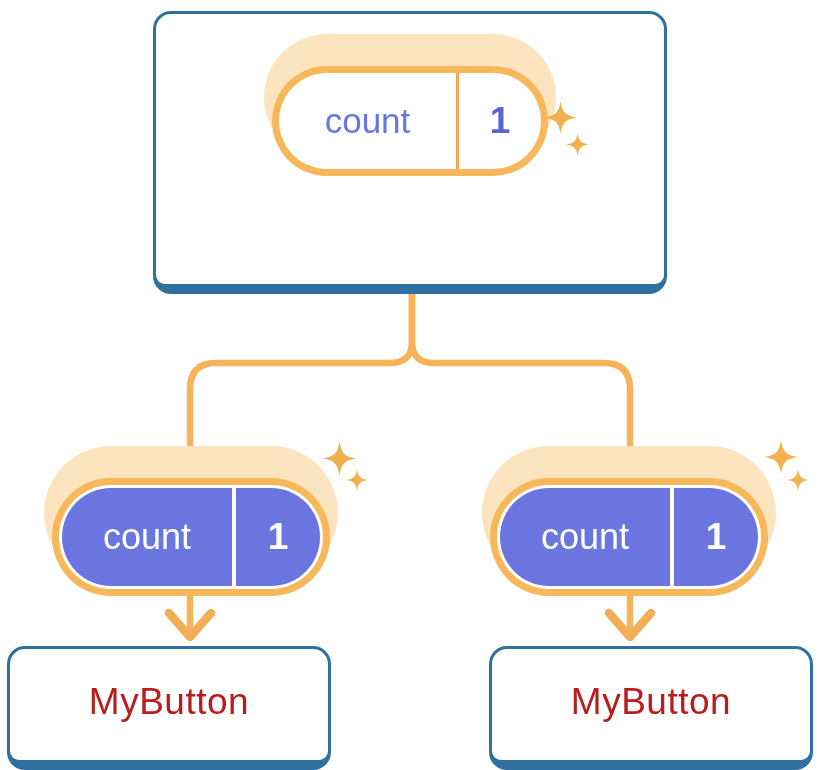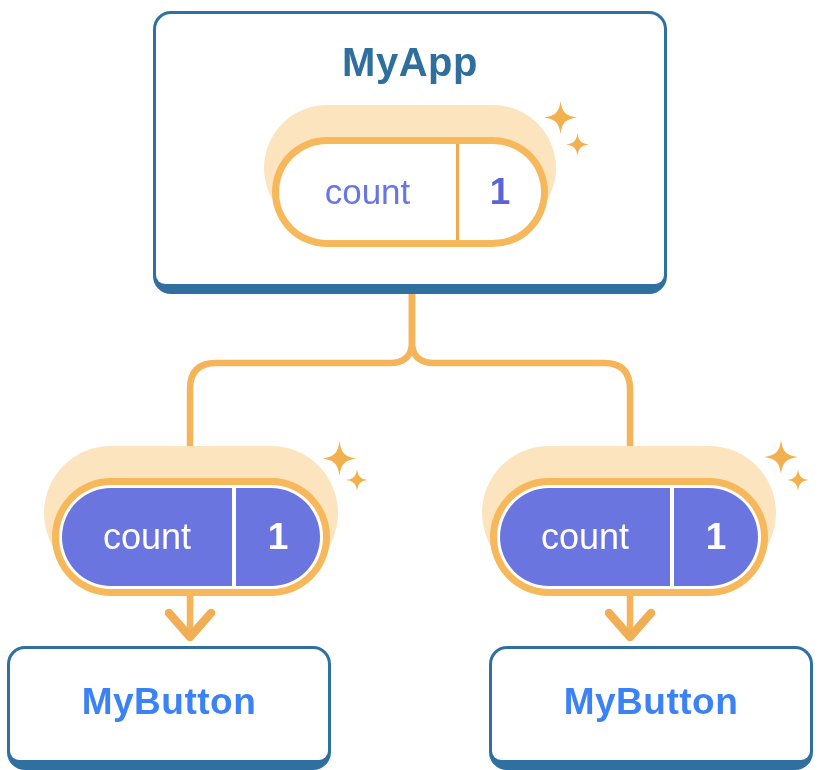--- a/index.html
+++ b/index.html
@@ -45,22 +45,22 @@
   .component-title {
     color: #2F6F9E;
     font-weight: 700;
     font-size: 40px;
     letter-spacing: 0.5px;
     margin-top: 26px;
   }
   .card--leaf-left .card-face,
   .card--leaf-right .card-face { justify-content: center; }
   .leaf-title {
-    color: #3b82f6;
-    font-weight: 700;
+    color: #b91c1c;
+    font-weight: 400;
     font-size: 37px;
     letter-spacing: 0.5px;
     margin-top: -6px;
   }
 
   
   .pill {
     background: #FCE4BE;       
     border-radius: 999px;
     padding: 8px;
@@ -126,21 +126,20 @@
 
     <path d="M412 288 L412 342 C412 356 420 363 434 363 L604 363 Q630 363 630 389 L630 633" stroke="#F5B45A" stroke-width="6.5" stroke-linecap="round" fill="none"></path>
 
     <path d="M169 613 L190 637 L211 613" stroke="#F2AE55" stroke-width="8.5" stroke-linecap="round" stroke-linejoin="round" fill="none"></path>
 
     <path d="M609 613 L630 637 L651 613" stroke="#F2AE55" stroke-width="8.5" stroke-linecap="round" stroke-linejoin="round" fill="none"></path>
   </svg>
 
   <div class="card card--root">
     <div class="card-face">
-      <div class="component-title">MyApp</div>
       <div class="pill pill--state">
         <div class="pill-ring">
           <div class="pill-body">
             <div class="pill-key">count</div>
             <div class="pill-divider"></div>
             <div class="pill-value">1</div>
           </div>
         </div>
       </div>
     </div>

